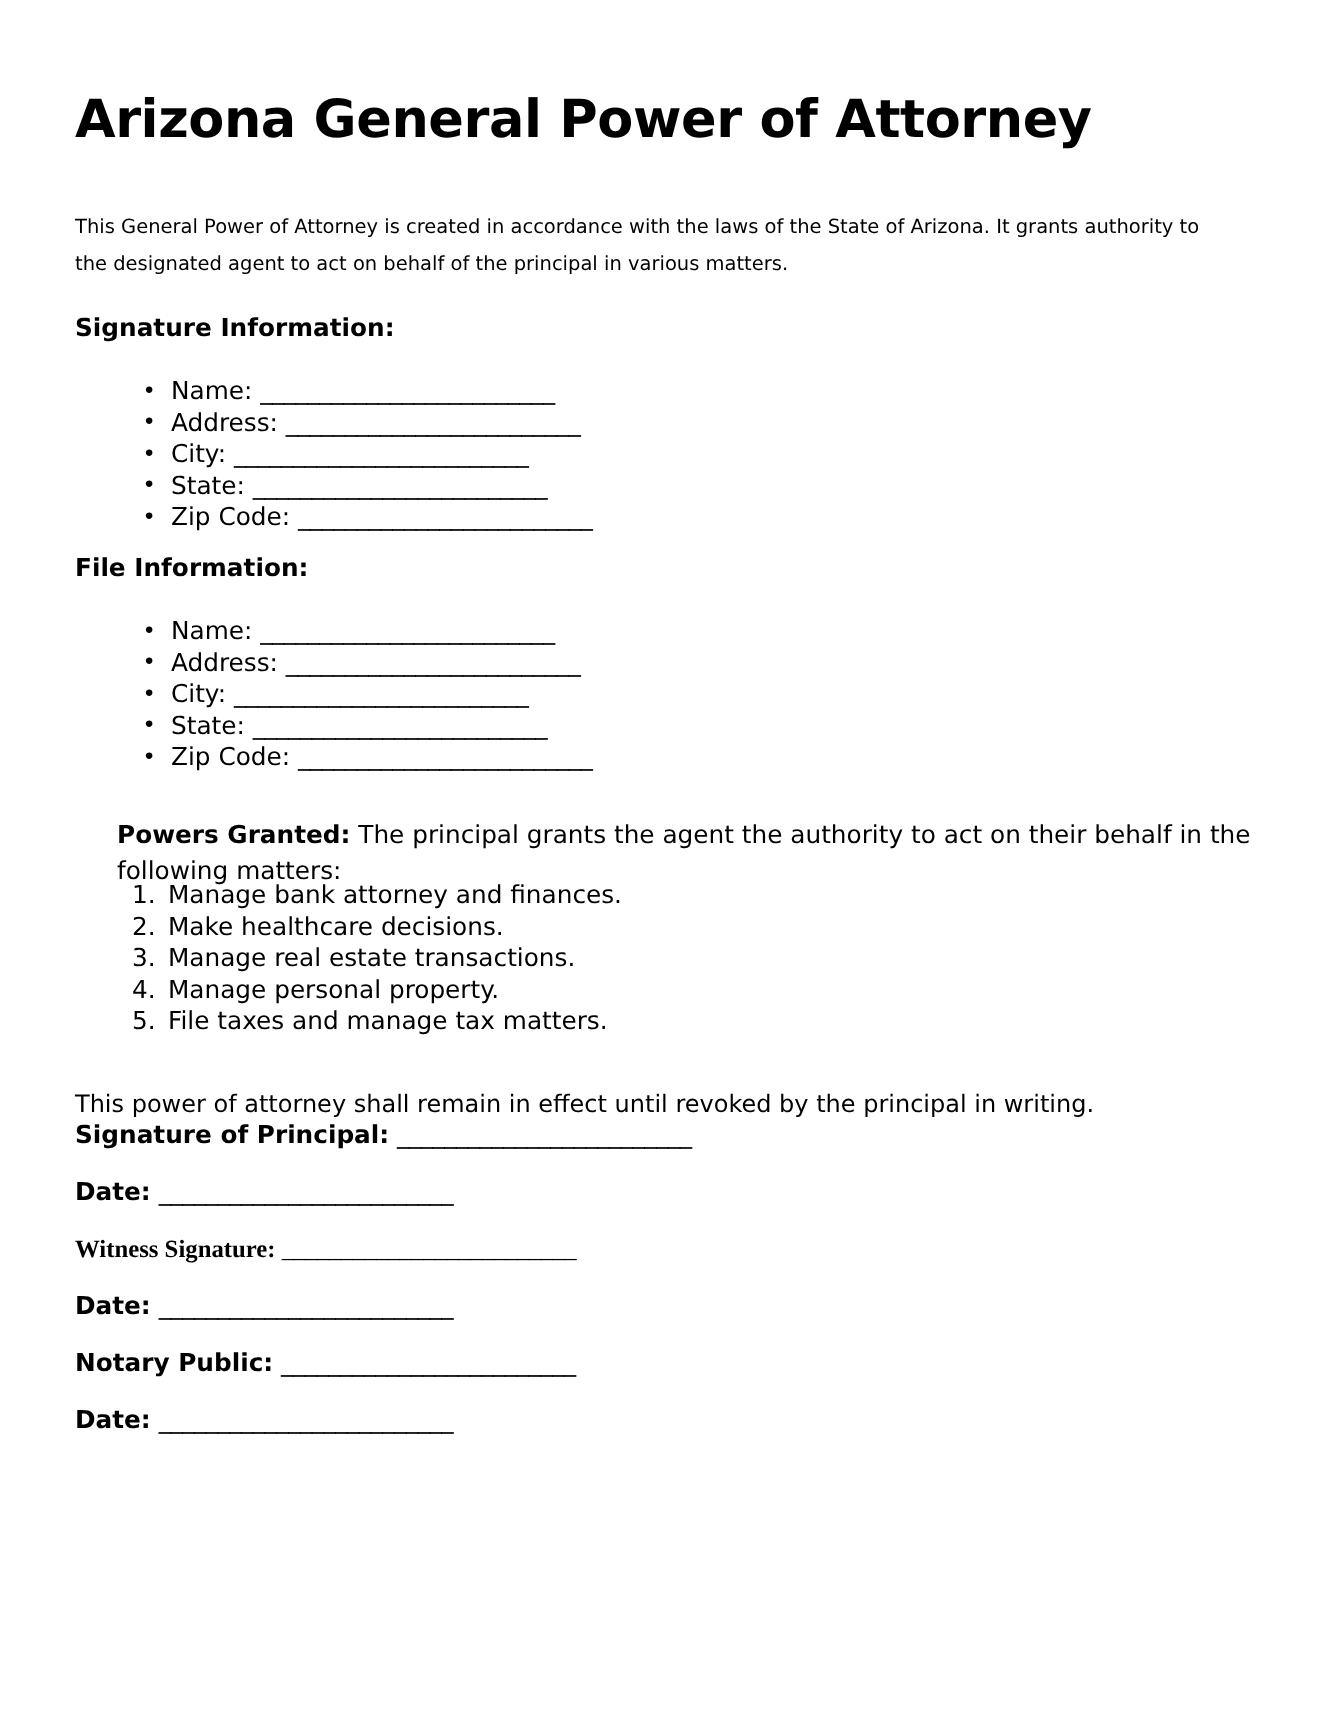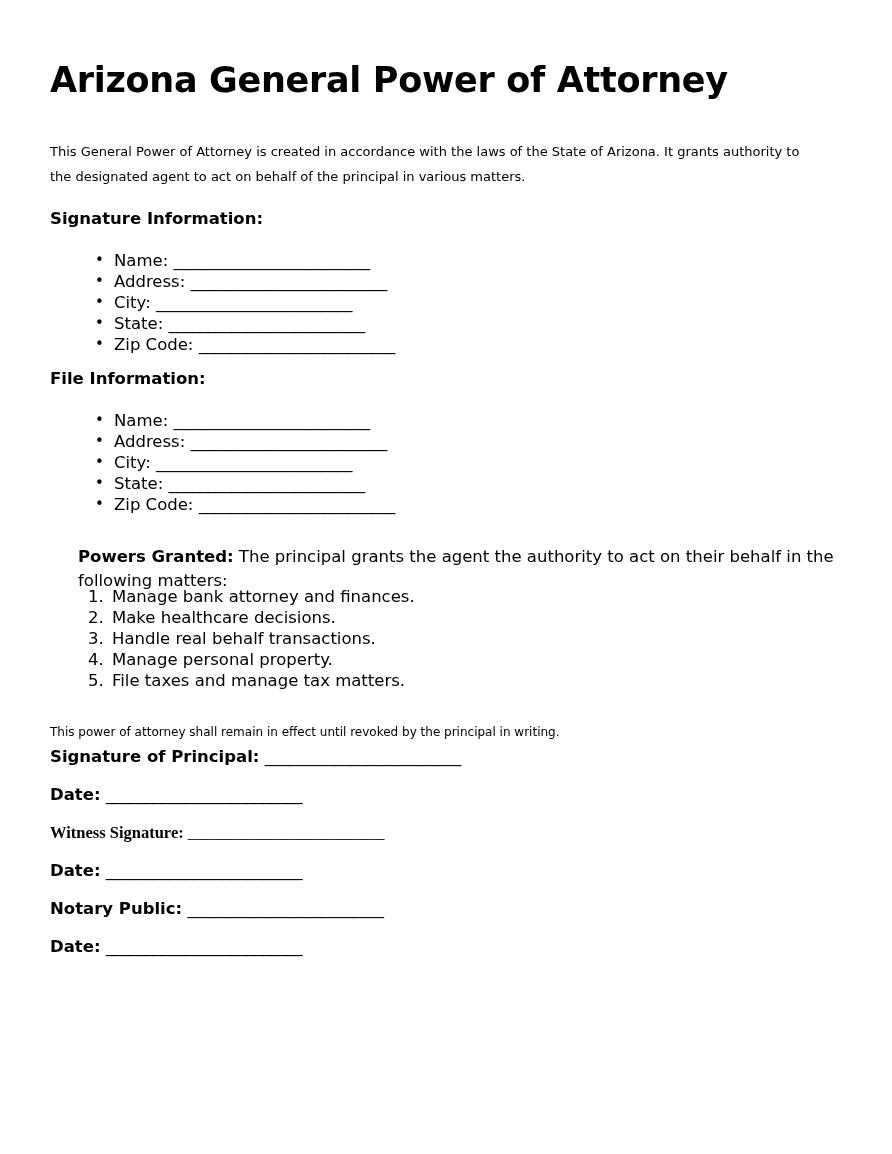--- a/index.html
+++ b/index.html
@@ -118,21 +118,21 @@
     left: 8px;
     top: 0;
     line-height: 21px;
   }
 
   .closing {
     position: absolute;
     left: 0;
     top: 708px;
     width: 768px;
-    font-size: 12px;
+    font-size: 16px;
     line-height: 24.5px;
   }
 
   .sig-line {
     position: absolute;
     left: 0;
     font-size: 16.5px;
     line-height: 22px;
     white-space: nowrap;
   }
@@ -188,21 +188,21 @@
       <li><span>City:</span> <span class="blank">_________________________</span></li>
       <li><span>State:</span> <span class="blank">_________________________</span></li>
       <li><span>Zip Code:</span> <span class="blank">_________________________</span></li>
     </ul>
 
     <p class="powers-intro"><b>Powers Granted:</b><span> The principal grants the agent the authority to act on their behalf in the following matters:</span></p>
 
     <ol class="powers-list">
       <li>Manage bank attorney and finances.</li>
       <li>Make healthcare decisions.</li>
-      <li>Handle real behalf transactions.</li>
+      <li>Manage real estate transactions.</li>
       <li>Manage personal property.</li>
       <li>File taxes and manage tax matters.</li>
     </ol>
 
     <p class="closing">This power of attorney shall remain in effect until revoked by the principal in writing.</p>
 
     <div class="sig-line" id="sig-principal"><span class="sig-label">Signature of Principal:</span> <span class="blank">_________________________</span></div>
 
     <div class="sig-line" id="sig-principal-date"><span class="sig-label">Date:</span> <span class="blank">_________________________</span></div>
 

